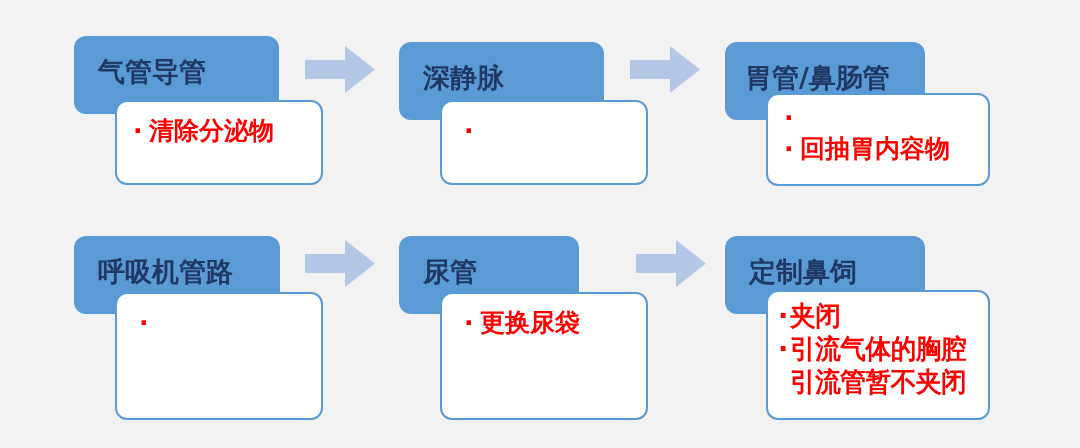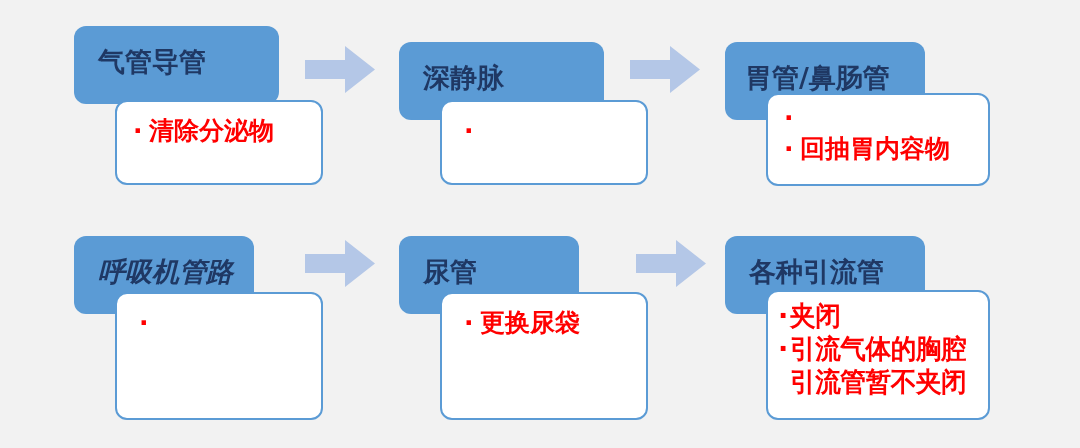--- a/index.html
+++ b/index.html
@@ -93,21 +93,21 @@
     position: absolute;
   }
   .arrow svg { display: block; }
 </style>
 </head>
 <body>
 
 <div id="canvas">
 
   <div class="group">
-    <div class="header" style="left:74px; top:26px; width:205px; height:78px;">
+    <div class="header" style="left:74px; top:36px; width:205px; height:78px;">
       <span class="header-title">气管导管</span>
     </div>
     <div class="card" style="left:115px; top:100px; width:208px; height:85px;">
       <ul class="bullets">
         <li class="bullet-row">
           <span class="bullet-dot">·</span>
           <span class="bullet-text">清除分泌物</span>
         </li>
       </ul>
     </div>
@@ -149,21 +149,21 @@
         </li>
         <li class="bullet-row">
           <span class="bullet-dot">·</span>
           <span class="bullet-text">回抽胃内容物</span>
         </li>
       </ul>
     </div>
   </div>
 
   <div class="group">
-    <div class="header" style="left:74px; top:236px; width:180px; height:78px;font-style:italic;">
+    <div class="header" style="left:74px; top:236px; width:206px; height:78px;">
       <span class="header-title">呼吸机管路</span>
     </div>
     <div class="card wide-pad" style="left:115px; top:292px; width:208px; height:128px;">
       <ul class="bullets">
         <li class="bullet-row">
           <span class="bullet-dot">·</span>
         </li>
       </ul>
     </div>
   </div>
@@ -189,21 +189,21 @@
   </div>
 
   <div class="arrow" style="left:636px; top:240px; width:70px; height:47px;">
     <svg width="70" height="47" viewBox="0 0 70 47" aria-hidden="true">
       <path d="M0 14 L40 14 L40 0 L70 23.5 L40 47 L40 33 L0 33 Z" fill="#B4C7E7"></path>
     </svg>
   </div>
 
   <div class="group">
     <div class="header" style="left:725px; top:236px; width:200px; height:78px;">
-      <span class="header-title" style="padding-left:24px;">各种引流管</span>
+      <span class="header-title" style="padding-left:24px;">定制鼻饲</span>
     </div>
     <div class="card tight" style="left:766px; top:290px; width:224px; height:130px; padding:8px 6px 6px 10px;">
       <ul class="bullets">
         <li class="bullet-row">
           <span class="bullet-dot">·</span>
           <span class="bullet-text">夹闭</span>
         </li>
         <li class="bullet-row">
           <span class="bullet-dot">·</span>
           <span class="bullet-text">引流气体的胸腔</span>

